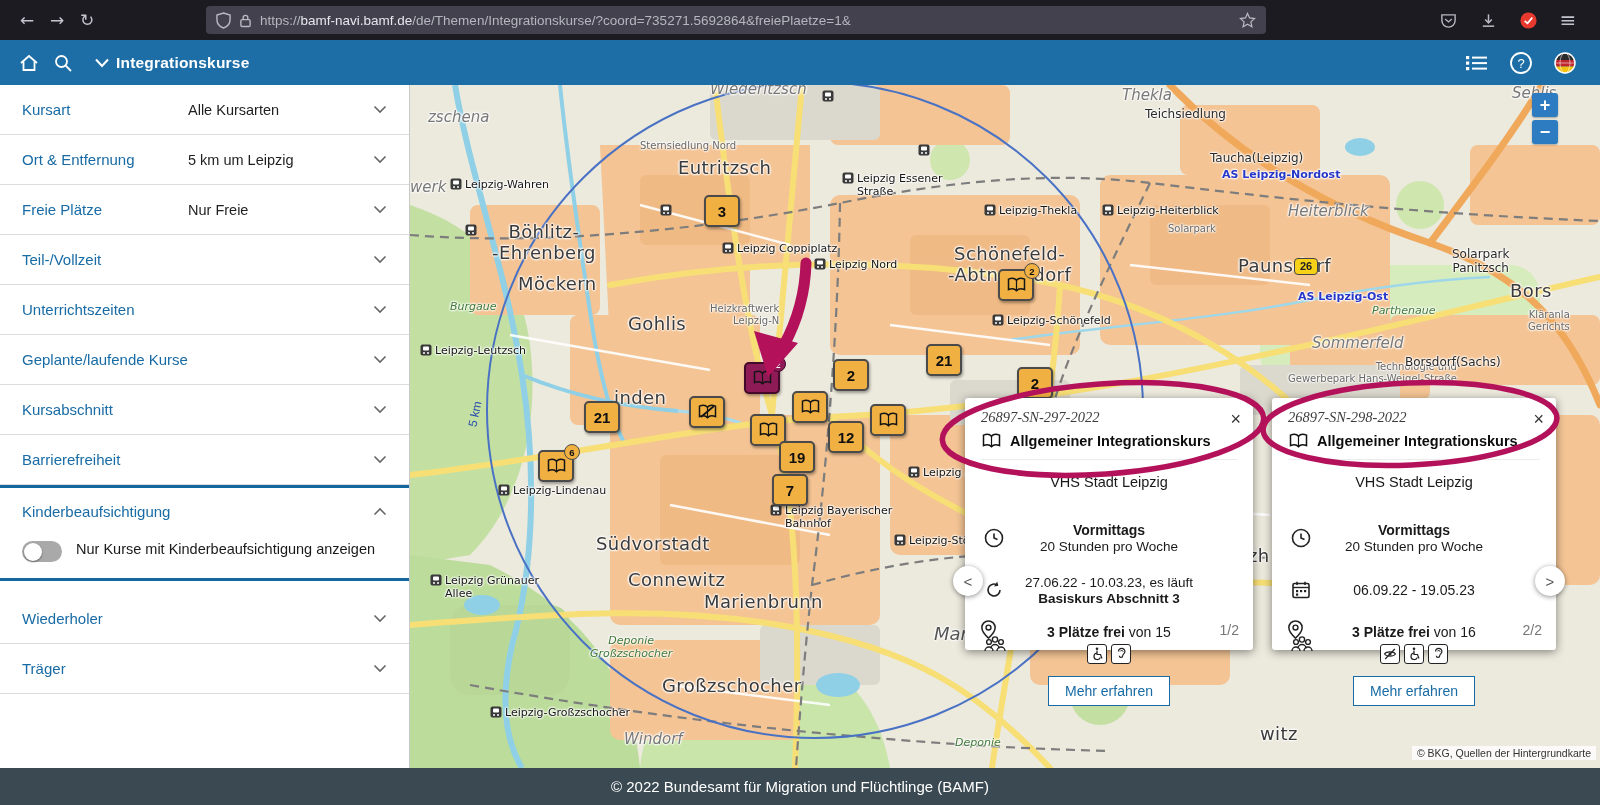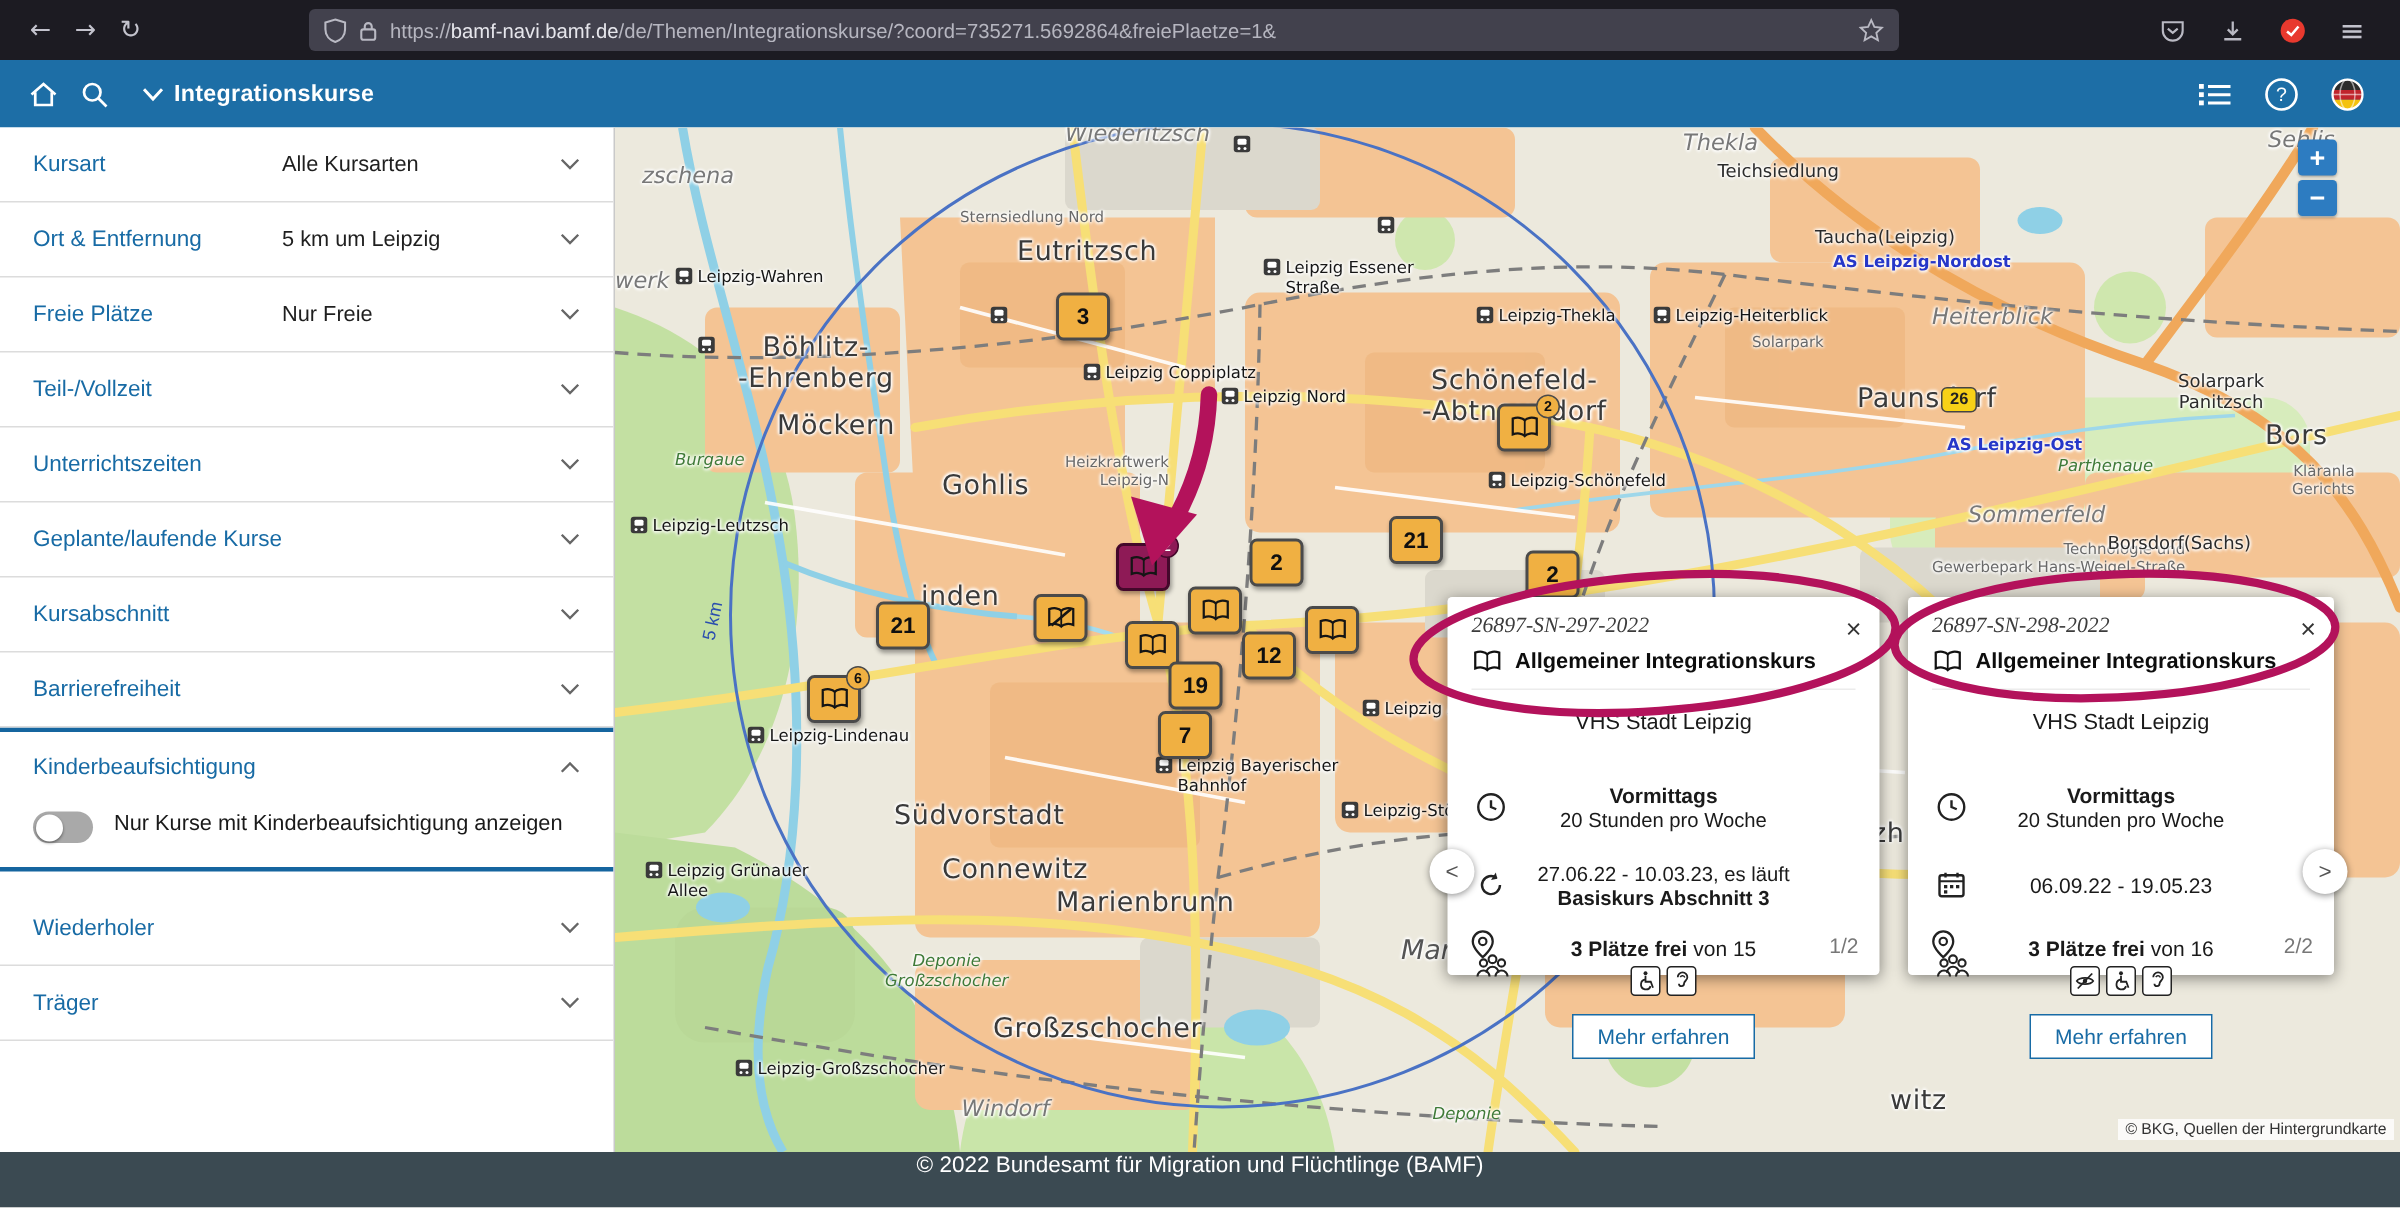--- a/index.html
+++ b/index.html
@@ -97,21 +97,21 @@
   .cbottom{position:absolute;left:14px;right:14px;bottom:10px;display:flex;align-items:center;justify-content:space-between}
   .pager{color:#777;font-size:14px}
   .knob{position:absolute;top:168px;width:30px;height:30px;border-radius:50%;background:#fff;border:none;
     box-shadow:0 1px 5px rgba(0,0,0,.45);color:#555;font-size:15px;display:flex;align-items:center;justify-content:center;cursor:pointer;z-index:31}
   .knobL{left:-12px}.knobR{right:-9px}
 
   .annot{position:absolute;left:0;top:0;z-index:40;pointer-events:none}
 
   
   .footer{height:37px;background:#3b4a52;color:#fff;display:flex;align-items:flex-start;justify-content:center;
-    padding-top:0;font-size:15px;flex:0 0 auto}
+    padding-top:10px;font-size:15px;flex:0 0 auto}
 </style>
 </head>
 <body>
 
 <div class="screen">
 
   <div class="browser-bar">
     <button class="nav-btn">←</button>
     <button class="nav-btn">→</button>
     <button class="nav-btn">↻</button>
@@ -527,21 +527,21 @@
           <div class="mlabel k-cityit" style="left: 512px; top: 538px; margin-left: 12px;"><span>Mari</span></div>
           <div class="mlabel k-green" style="left: 180px; top: 550px;"><span>Deponie
 Großzschocher</span></div>
           <div class="mlabel k-city" style="left: 252px; top: 590px;"><span>Großzschocher</span></div>
           <div class="mlabel k-station" style="left: 80px; top: 622px;"><span class="sticon"><svg width="12" height="12" viewBox="0 0 12 12">
                 <rect x="0.5" y="0.5" width="11" height="11" rx="2" fill="#3a3a3a"></rect>
                 <rect x="3" y="2.5" width="6" height="4" rx="1" fill="#fff"></rect>
                 <circle cx="4" cy="9" r="1" fill="#fff"></circle>
                 <circle cx="8" cy="9" r="1" fill="#fff"></circle>
               </svg></span><span>Leipzig-Großzschocher</span></div>
-          <div class="mlabel k-suburb" style="left: 231px; top: 646px; text-align: center;"><span>Windorf</span></div>
+          <div class="mlabel k-suburb" style="left: 214px; top: 646px; text-align: center;"><span>Windorf</span></div>
           <div class="mlabel k-green" style="left: 545px; top: 652px;"><span>Deponie</span></div>
           <div class="mlabel k-city" style="left: 838px; top: 460px;"><span>zh</span></div>
           <div class="mlabel k-city" style="left: 850px; top: 638px;"><span>witz</span></div>
           <div class="mlabel k-station" style="left: 412px; top: 6px;"><span class="sticon"><svg width="12" height="12" viewBox="0 0 12 12">
                 <rect x="0.5" y="0.5" width="11" height="11" rx="2" fill="#3a3a3a"></rect>
                 <rect x="3" y="2.5" width="6" height="4" rx="1" fill="#fff"></rect>
                 <circle cx="4" cy="9" r="1" fill="#fff"></circle>
                 <circle cx="8" cy="9" r="1" fill="#fff"></circle>
               </svg></span></div>
           <div class="mlabel k-station" style="left: 55px; top: 140px;"><span class="sticon"><svg width="12" height="12" viewBox="0 0 12 12">

